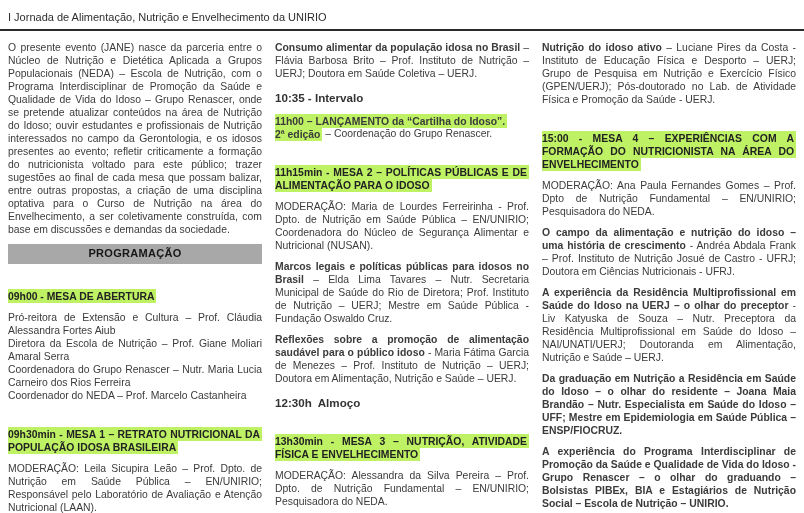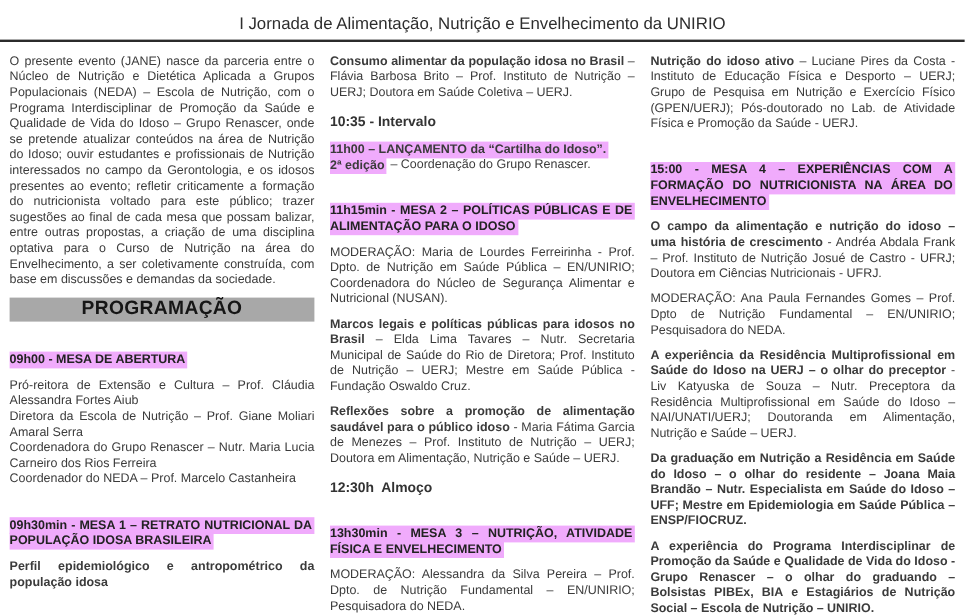--- a/index.html
+++ b/index.html
@@ -1,69 +1,70 @@
 <!DOCTYPE html>
 <html><head>
 <meta charset="utf-8">
 <style>
   html,body{margin:0;padding:0;background:#ffffff;}
   body{width:804px;height:513px;overflow:hidden;
        font-family:"Liberation Sans", sans-serif;color:#3b3b3b;}
   .page{box-sizing:border-box;width:804px;height:513px;padding:5px 8px 4px;overflow:hidden;}
-  .title{text-align:center;font-size:14px;color:#2e2e2e;padding:6px 0 6px;}
+  .title{text-align:left;font-size:11px;color:#2e2e2e;padding:6px 0 6px;}
   .title-rule{border:none;border-top:2px solid #2b2b2b;margin:0 -8px 10px;}
   .cols{display:flex;gap:13px;}
   .col{flex:1;min-width:0;font-size:10.4px;line-height:13px;text-align:justify;}
   .para{margin:0 0 8px;}
   .left{text-align:left;}
   .hdr{margin:25px 0 9px;color:#222;text-align:justify;}
   .time{margin:11px 0 10px;font-size:11.6px;font-weight:bold;color:#333;text-align:left;}
   .bar{background:#a8a8a8;color:#161616;font-weight:bold;text-align:center;
-       font-size:16px;letter-spacing:.3px;padding:3px 0 4px;margin:4px 0 12px;}
+       font-size:11px;letter-spacing:.3px;padding:3px 0 4px;margin:4px 0 12px;}
   .b{font-weight:bold;}
   .i{}
-  .hl{background:#f0abfc;padding:1.5px 2px 1.5px 0;
+  .hl{background:#bef264;padding:1.5px 2px 1.5px 0;
       -webkit-box-decoration-break:clone;box-decoration-break:clone;}
 </style>
 </head>
 <body>
 
 <div class="page">
   <div class="title">I Jornada de Alimentação, Nutrição e Envelhecimento da UNIRIO</div>
   <hr class="title-rule">
   <div class="cols">
 
     <div class="col">
       <p class="para"><span>O presente evento (JANE) nasce da parceria entre o </span><span class="i">Núcleo de Nutrição e Dietética Aplicada a Grupos Populacionais</span><span> (NEDA) – Escola de Nutrição, com o </span><span class="i">Programa Interdisciplinar de Promoção da Saúde e Qualidade de Vida do Idoso – Grupo Renascer</span><span>, onde se pretende atualizar conteúdos na área de Nutrição do Idoso; ouvir estudantes e profissionais de Nutrição interessados no campo da Gerontologia, e os idosos presentes ao evento; refletir criticamente a formação do nutricionista voltado para este público; trazer sugestões ao final de cada mesa que possam balizar, entre outras propostas, a criação de uma disciplina optativa para o Curso de Nutrição na área do Envelhecimento, a ser coletivamente construída, com base em discussões e demandas da sociedade.</span></p>
       <div class="bar">PROGRAMAÇÃO</div>
       <p class="para hdr"><span class="b hl">09h00 - MESA DE ABERTURA</span></p>
       <p class="para"><span>Pró-reitora de Extensão e Cultura – Prof. Cláudia Alessandra Fortes Aiub</span><br><span>Diretora da Escola de Nutrição – Prof. Giane Moliari Amaral Serra</span><br><span>Coordenadora do Grupo Renascer – Nutr. Maria Lucia Carneiro dos Rios Ferreira</span><br><span>Coordenador do NEDA – Prof. Marcelo Castanheira</span></p>
       <p class="para hdr"><span class="b hl">09h30min - MESA 1 – RETRATO NUTRICIONAL DA POPULAÇÃO IDOSA BRASILEIRA</span></p>
+      <p class="para"><span>MODERAÇÃO: </span><span class="i">Leila Sicupira Leão</span><span> – Prof. Dpto. de Nutrição em Saúde Pública – EN/UNIRIO; Responsável pelo Laboratório de Avaliação e Atenção Nutricional (LAAN).</span></p>
       <p class="para"><span class="b">Perfil epidemiológico e antropométrico da população idosa</span></p>
     </div>
 
     <div class="col">
       <p class="para"><span class="b">Consumo alimentar da população idosa no Brasil</span><span> – </span><span class="i">Flávia Barbosa Brito</span><span> – Prof. Instituto de Nutrição – UERJ; Doutora em Saúde Coletiva – UERJ.</span></p>
       <p class="para time"><span class="b">10:35 - Intervalo</span></p>
       <p class="para left"><span class="b hl">11h00 – LANÇAMENTO da “Cartilha do Idoso”.</span><br><span class="b hl">2ª edição</span><span> – Coordenação do Grupo Renascer.</span></p>
       <p class="para hdr"><span class="b hl">11h15min - MESA 2 – POLÍTICAS PÚBLICAS E DE ALIMENTAÇÃO PARA O IDOSO</span></p>
       <p class="para"><span>MODERAÇÃO: Maria de Lourdes Ferreirinha - Prof. Dpto. de Nutrição em Saúde Pública – EN/UNIRIO; Coordenadora do Núcleo de Segurança Alimentar e Nutricional (NUSAN).</span></p>
       <p class="para"><span class="b">Marcos legais e políticas públicas para idosos no Brasil</span><span> – </span><span class="i">Elda Lima Tavares</span><span> – Nutr. Secretaria Municipal de Saúde do Rio de Diretora; Prof. Instituto de Nutrição – UERJ; Mestre em Saúde Pública - Fundação Oswaldo Cruz.</span></p>
       <p class="para"><span class="b">Reflexões sobre a promoção de alimentação saudável para o público idoso</span><span> - </span><span class="i">Maria Fátima Garcia de Menezes</span><span> – Prof. Instituto de Nutrição – UERJ; Doutora em Alimentação, Nutrição e Saúde – UERJ.</span></p>
       <p class="para time"><span class="b">12:30h&nbsp; Almoço</span></p>
       <p class="para hdr"><span class="b hl">13h30min - MESA 3 – NUTRIÇÃO, ATIVIDADE FÍSICA E ENVELHECIMENTO</span></p>
       <p class="para"><span>MODERAÇÃO: </span><span class="i">Alessandra da Silva Pereira</span><span> – Prof. Dpto. de Nutrição Fundamental – EN/UNIRIO; Pesquisadora do NEDA.</span></p>
       <p class="para"><span class="b">Atividade física e o indivíduo idoso</span><span> - </span><span class="i">Anderson do Amaral</span><span> – Prof. de Educação Física no “Grupo Renascer” – UNIRIO; Pesquisador do Laboratório de Avaliação e Saúde – UFRRJ; Mestre em Gerontologia e Atividade Física – Universidade de Trás-os-Montes e Alto Douro, Portugal.</span></p>
     </div>
 
     <div class="col">
       <p class="para"><span class="b">Nutrição do idoso ativo</span><span> – </span><span class="i">Luciane Pires da Costa</span><span> - Instituto de Educação Física e Desporto – UERJ; Grupo de Pesquisa em Nutrição e Exercício Físico (GPEN/UERJ); Pós-doutorado no Lab. de Atividade Física e Promoção da Saúde - UERJ.</span></p>
       <p class="para hdr"><span class="b hl">15:00 - MESA 4 – EXPERIÊNCIAS COM A FORMAÇÃO DO NUTRICIONISTA NA ÁREA DO ENVELHECIMENTO</span></p>
+      <p class="para"><span>MODERAÇÃO: </span><span class="i">Ana Paula Fernandes Gomes</span><span> – Prof. Dpto de Nutrição Fundamental – EN/UNIRIO; Pesquisadora do NEDA.</span></p>
       <p class="para"><span class="b">O campo da alimentação e nutrição do idoso – uma história de crescimento</span><span> - </span><span class="i">Andréa Abdala Frank</span><span> – Prof. Instituto de Nutrição Josué de Castro - UFRJ; Doutora em Ciências Nutricionais - UFRJ.</span></p>
-      <p class="para"><span>MODERAÇÃO: </span><span class="i">Ana Paula Fernandes Gomes</span><span> – Prof. Dpto de Nutrição Fundamental – EN/UNIRIO; Pesquisadora do NEDA.</span></p>
       <p class="para"><span class="b">A experiência da Residência Multiprofissional em Saúde do Idoso na UERJ – o olhar do preceptor</span><span> - </span><span class="i">Liv Katyuska de Souza</span><span> – Nutr. Preceptora da Residência Multiprofissional em Saúde do Idoso – NAI/UNATI/UERJ; Doutoranda em Alimentação, Nutrição e Saúde – UERJ.</span></p>
       <p class="para"><span class="b">Da graduação em Nutrição a Residência em Saúde do Idoso – o olhar do residente – Joana Maia Brandão – Nutr. Especialista em Saúde do Idoso – UFF; Mestre em Epidemiologia em Saúde Pública – ENSP/FIOCRUZ.</span></p>
       <p class="para"><span class="b">A experiência do Programa Interdisciplinar de Promoção da Saúde e Qualidade de Vida do Idoso - Grupo Renascer – o olhar do graduando – </span><span class="b i">Bolsistas PIBEx, BIA e Estagiários de Nutrição Social</span><span class="b"> – Escola de Nutrição – UNIRIO.</span></p>
       <p class="para"><span class="b">Apresentação à comunidade acadêmica da proposta de disciplina optativa “Alimentação e Nutrição do Idoso”, para o currículo de Graduação em Nutrição da UNIRIO.</span></p>
 
     </div>
 
   </div>
 </div>
 

